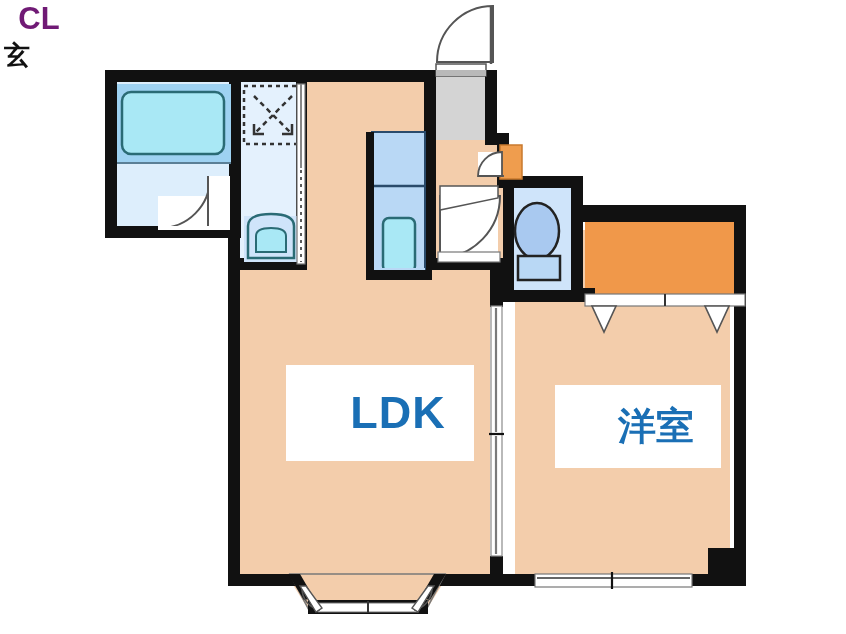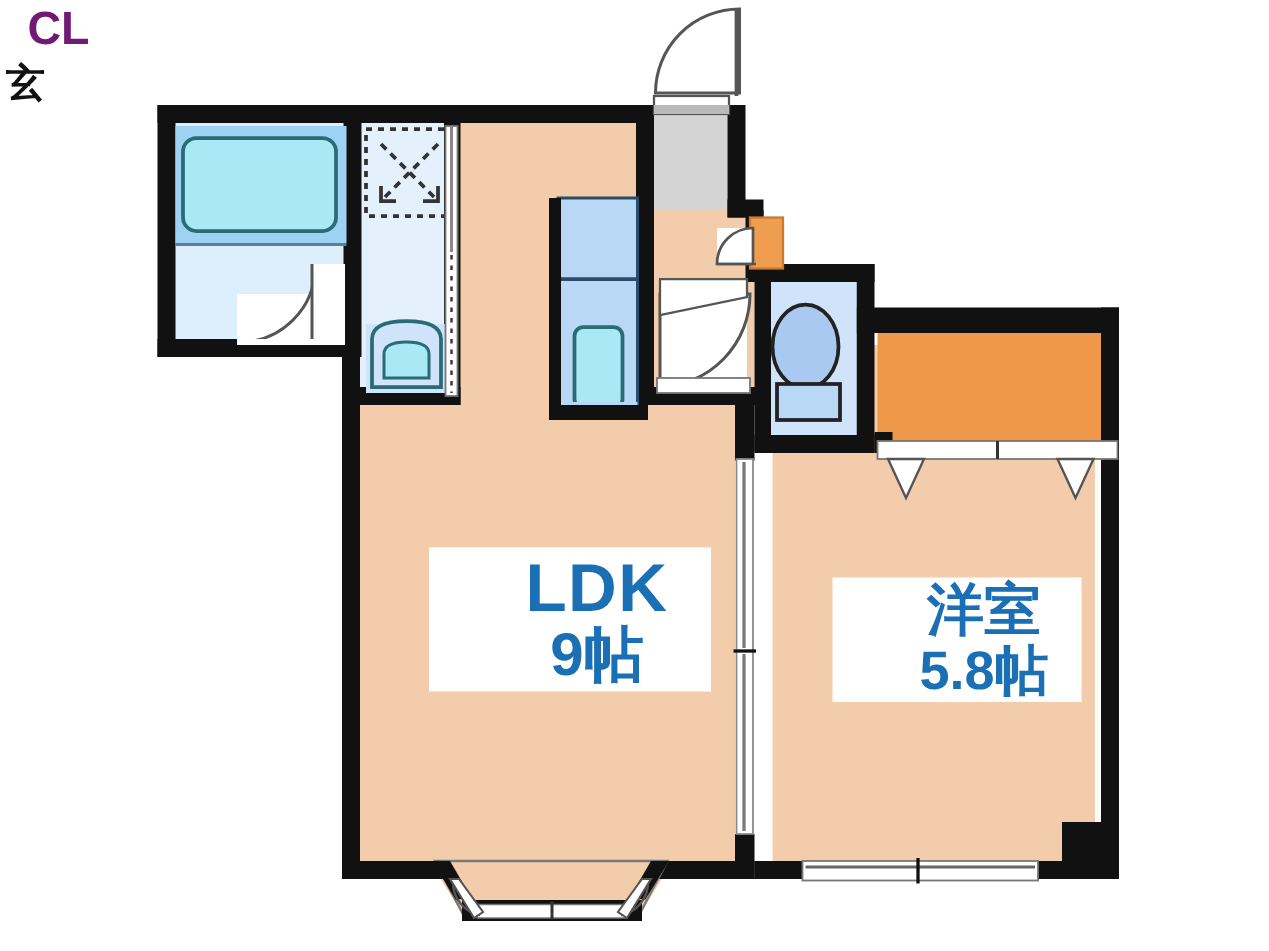--- a/index.html
+++ b/index.html
@@ -267,25 +267,23 @@
     <g>
       <rect x="535" y="574" width="157" height="13" fill="#ffffff" stroke="#777777" stroke-width="1.2"></rect>
       <line x1="537" y1="578" x2="690" y2="578" stroke="#666666" stroke-width="2"></line>
       <line x1="612" y1="572" x2="612" y2="589" stroke="#111111" stroke-width="2.2"></line>
     </g>
 
   </svg>
 
   <div class="room-label" id="label-ldk">
     <span class="l1">LDK</span>
-    <span class="l2">9帖</span>
   </div>
 
   <div class="room-label" id="label-youshitsu">
     <span class="l1">洋室</span>
-    <span class="l2">5.8帖</span>
   </div>
 
   <div id="label-cl">CL</div>
 
   <div id="label-genkan">玄</div>
 
 </div>
 
 </body></html>

